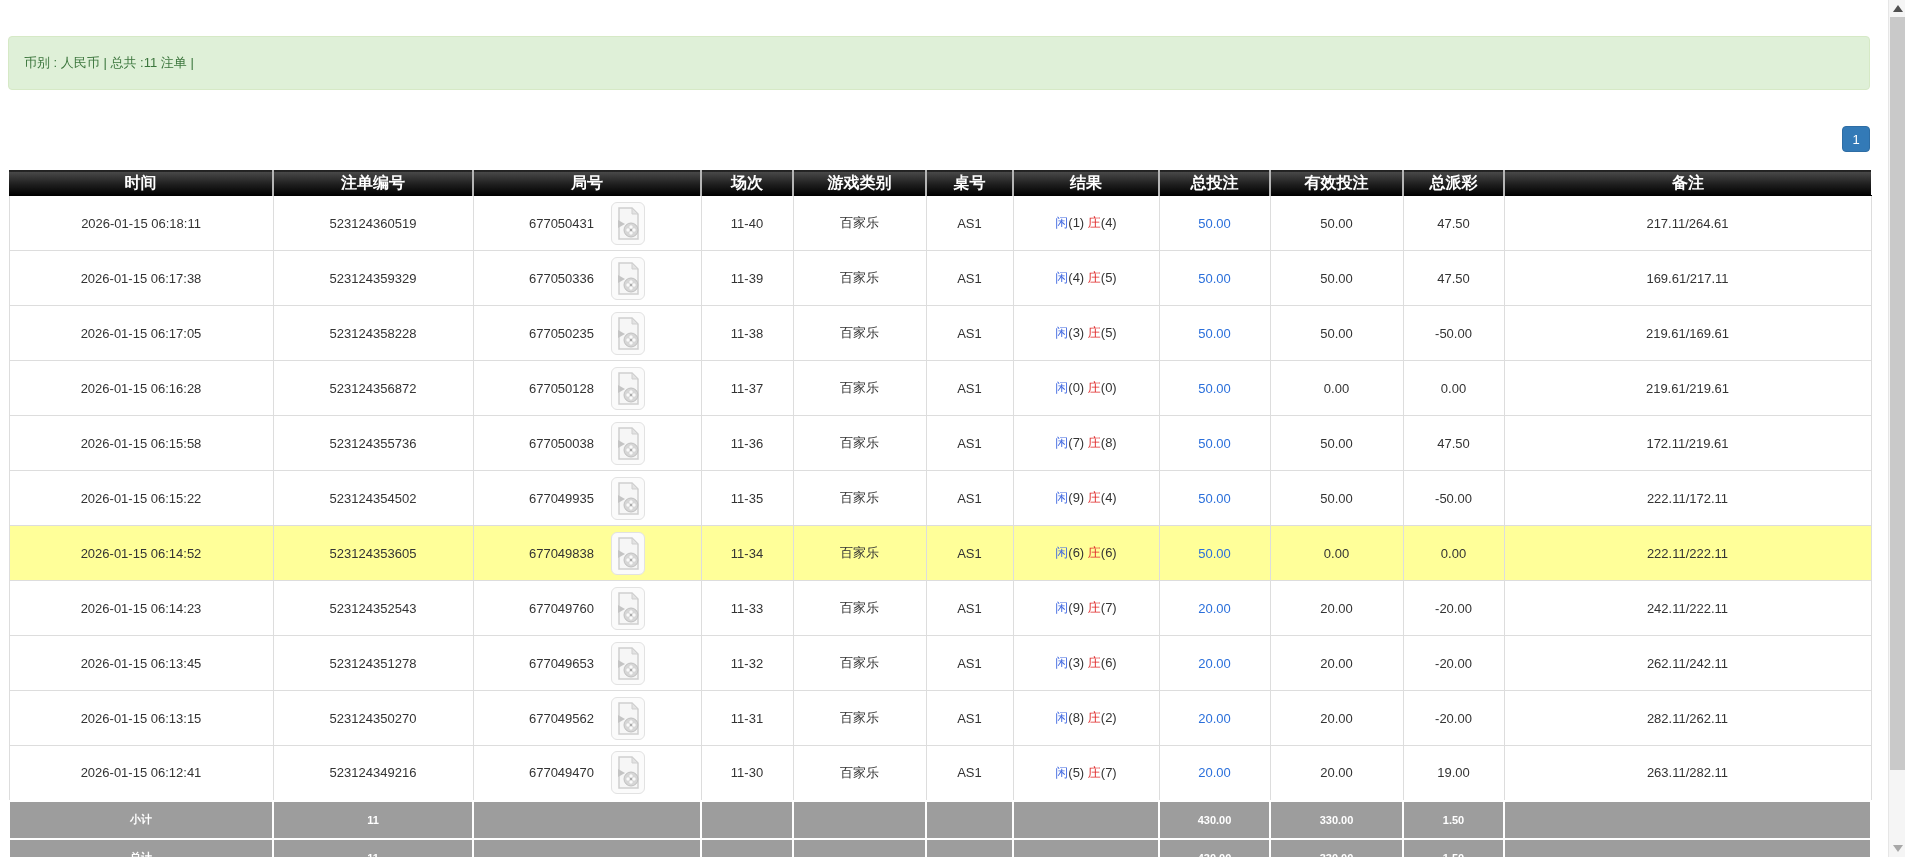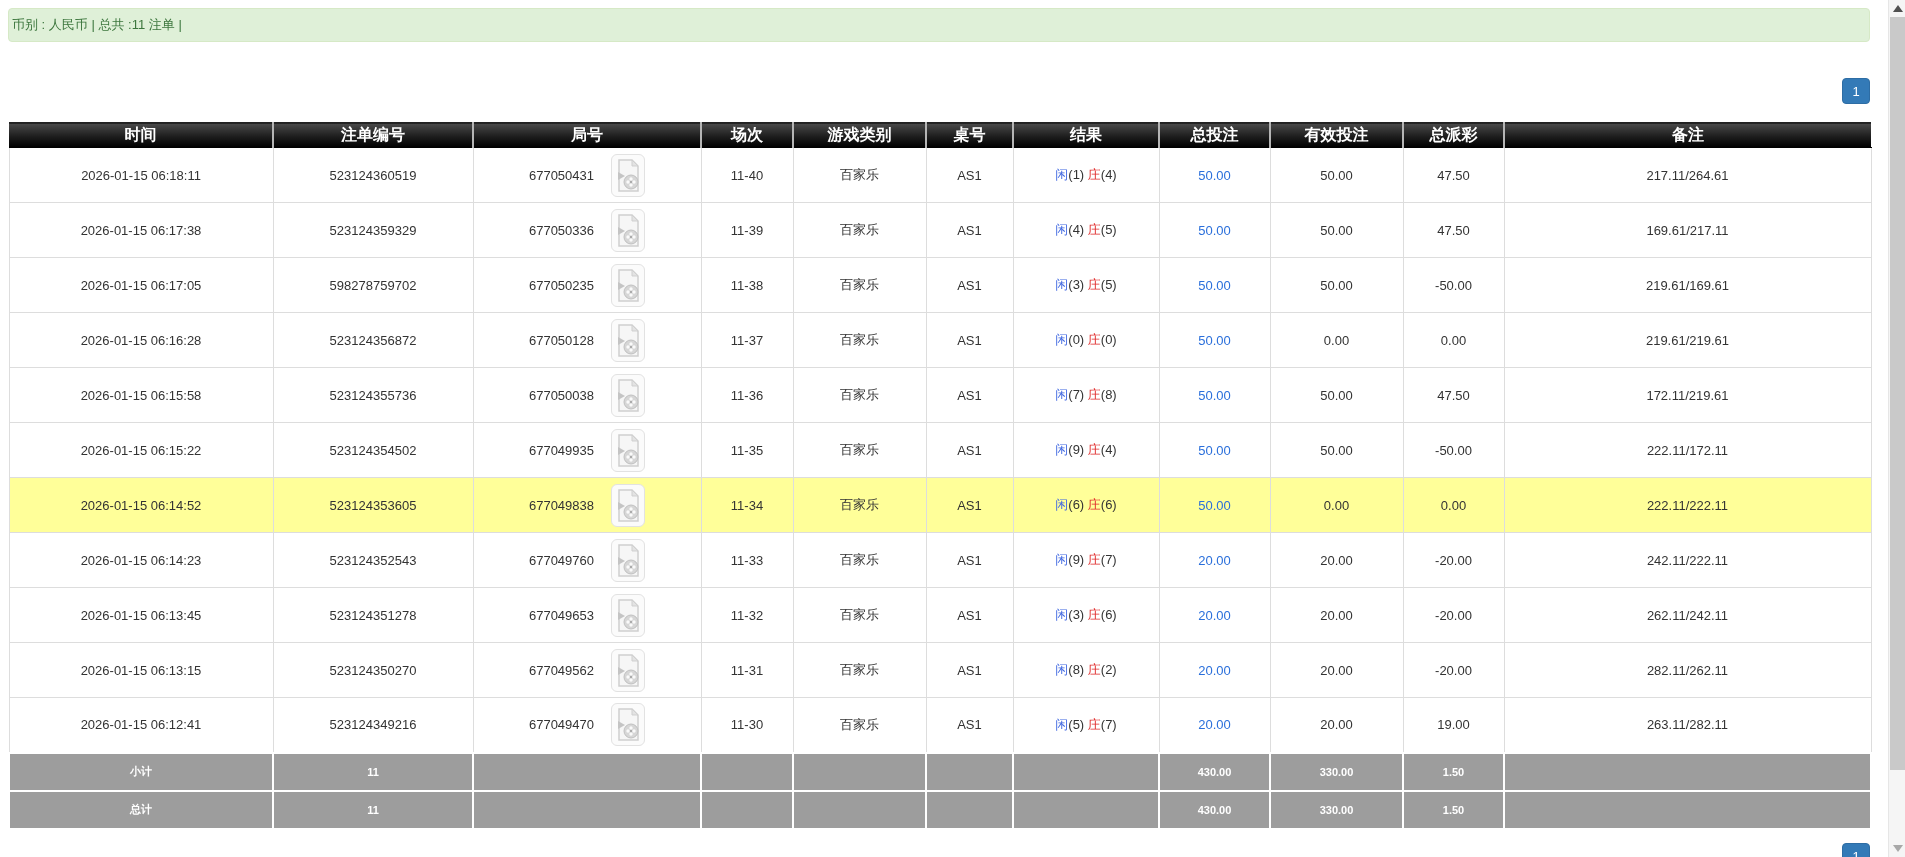--- a/index.html
+++ b/index.html
@@ -6,26 +6,26 @@
   html, body {
     width: 1905px; height: 857px; overflow: hidden;
     background: #fff;
     font-family: "Liberation Sans", "DejaVu Sans", sans-serif;
   }
   .content {
     position: absolute; left: 8px; top: 8px; width: 1862px;
   }
   
   .alert {
-    height: 34px; line-height: 36px;
+    height: 54px; line-height: 36px;
     background: var(--c-alert_bg, #dff0d8);
     border: 1px solid #d6e9c6; border-radius: 4px;
-    padding: 0 3px;
+    padding: 0 15px;
     font-size: 13px; color: var(--c-alert_text, #3c763d);
-    display: flex; justify-content: space-between; align-items: center;
+    display: flex; justify-content: space-between; align-items: center; margin-top: 28px;
   }
   .alert .notice { color: var(--c-notice_red, #ff3300); }
   
   .pager { text-align: right; }
   .pager-top { margin-top: 36px; }
   .pager-bottom { margin-top: 13px; }
   .page-btn {
     display: inline-block; width: 28px; height: 26px; line-height: 26px;
     background: var(--c-pager_blue, #337ab7); border: 1px solid #2e6da4;
     border-radius: 4px; color: #fff; font-size: 13px; text-align: center;
@@ -179,21 +179,21 @@
           <td>百家乐</td>
           <td>AS1</td>
           <td><span class="res-p">闲</span><span class="res-n">(4)</span> <span class="res-b">庄</span><span class="res-n">(5)</span></td>
           <td><span class="bet-link">50.00</span></td>
           <td>50.00</td>
           <td>47.50</td>
           <td>169.61/217.11</td>
         </tr>
         <tr>
           <td>2026-01-15 06:17:05</td>
-          <td>598278759702</td>
+          <td>523124358228</td>
           <td><span class="round-wrap">
               <span>677050235</span>
               <span class="video-btn">
   <svg width="28" height="35" viewBox="0 0 28 35">
     <path d="M5 2 h13 l6 6 v25 h-19 z" fill="#f6f6f6" stroke="#cfcfcf" stroke-width="1.5"></path>
     <path d="M18 2 l6 6 h-6 z" fill="#e3e3e3" stroke="#cfcfcf" stroke-width="1"></path>
     <path d="M4 14 l7 4 -7 4 z" fill="#c4c4c4"></path>
     <circle cx="17" cy="24" r="7" fill="#d6d6d6" stroke="#c0c0c0"></circle>
     <circle cx="17" cy="21" r="1.7" fill="#fafafa"></circle>
     <circle cx="17" cy="27" r="1.7" fill="#fafafa"></circle>

